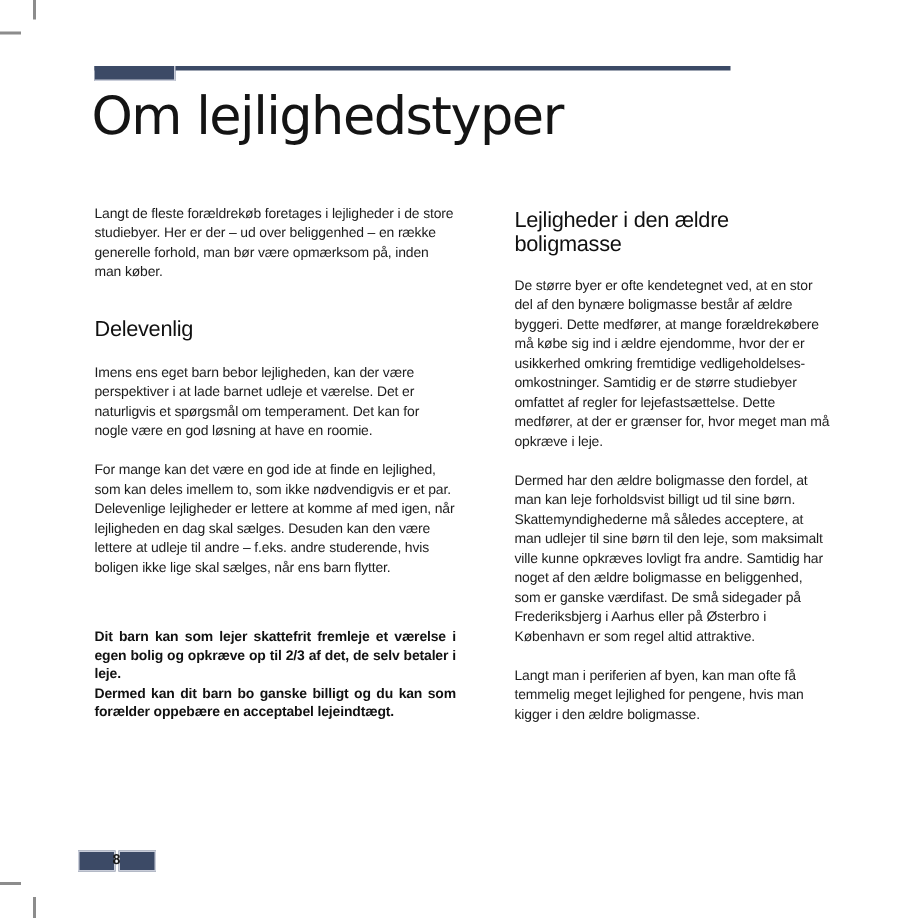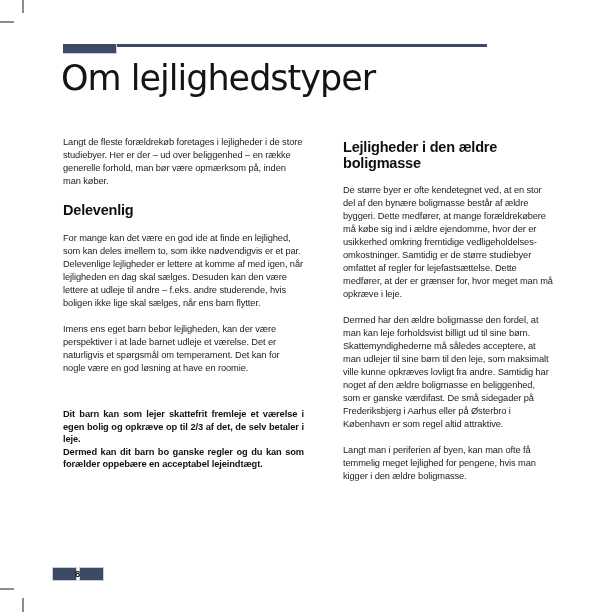--- a/index.html
+++ b/index.html
@@ -47,24 +47,24 @@
   }
   .col{position:absolute;}
   .col.left{left:63px;top:136px;width:241px;}
   .col.right{left:343px;top:139px;width:210px;}
   .body{
     margin:0 0 13px 0;
     font-size:9.3px;line-height:13px;letter-spacing:-0.1px;
     color:var(--text);
   }
   .h2{
-    font-size:14.5px;font-weight:bold;color:#101010;
+    font-size:14.5px;font-weight:normal;color:#101010;
     margin:0 0 13px 0;letter-spacing:-0.2px;
   }
-  .col.left .h2{margin:14px 0 14px 0;}
+  .col.left .h2{margin:24px 0 14px 0;}
   .note{margin-top:33px;}
   .note-p{
     margin:0;
     font-size:9.3px;line-height:12.5px;font-weight:bold;
     text-align:justify;letter-spacing:-0.1px;color:#111;
   }
   .footer{
     position:absolute;left:52px;top:566px;height:15px;
     display:flex;align-items:center;
   }
@@ -96,25 +96,25 @@
 
   <div class="rule">
     <div class="rule-thick"></div>
   </div>
 
   <h1 class="title">Om lejlighedstyper</h1>
 
   <div class="col left">
     <p class="body">Langt de fleste forældrekøb foretages i lejligheder i de store studiebyer. Her er der – ud over beliggenhed – en række generelle forhold, man bør være opmærksom på, inden man køber.</p>
     <h2 class="h2">Delevenlig</h2>
+    <p class="body">Imens ens eget barn bebor lejligheden, kan der være perspektiver i at lade barnet udleje et værelse. Det er naturligvis et spørgsmål om temperament. Det kan for nogle være en god løsning at have en roomie.</p>
     <p class="body">For mange kan det være en god ide at finde en lejlighed, som kan deles imellem to, som ikke nødvendigvis er et par. Delevenlige lejligheder er lettere at komme af med igen, når lejligheden en dag skal sælges. Desuden kan den være lettere at udleje til andre – f.eks. andre studerende, hvis boligen ikke lige skal sælges, når ens barn flytter.</p>
-    <p class="body">Imens ens eget barn bebor lejligheden, kan der være perspektiver i at lade barnet udleje et værelse. Det er naturligvis et spørgsmål om temperament. Det kan for nogle være en god løsning at have en roomie.</p>
     <div class="note">
       <p class="note-p">Dit barn kan som lejer skattefrit fremleje et værelse i egen bolig og opkræve op til 2/3 af det, de selv betaler i leje.</p>
-      <p class="note-p">Dermed kan dit barn bo ganske regler og du kan som forælder oppebære en acceptabel lejeindtægt.</p>
+      <p class="note-p">Dermed kan dit barn bo ganske billigt og du kan som forælder oppebære en acceptabel lejeindtægt.</p>
     </div>
   </div>
 
   <div class="col right">
     <h2 class="h2">Lejligheder i den ældre boligmasse</h2>
     <p class="body">De større byer er ofte kendetegnet ved, at en stor del af den bynære boligmasse består af ældre byggeri. Dette medfører, at mange forældrekøbere må købe sig ind i ældre ejendomme, hvor der er usikkerhed omkring fremtidige vedligeholdelses-omkostninger. Samtidig er de større studiebyer omfattet af regler for lejefastsættelse. Dette medfører, at der er grænser for, hvor meget man må opkræve i leje.</p>
     <p class="body">Dermed har den ældre boligmasse den fordel, at man kan leje forholdsvist billigt ud til sine børn. Skattemyndighederne må således acceptere, at man udlejer til sine børn til den leje, som maksimalt ville kunne opkræves lovligt fra andre. Samtidig har noget af den ældre boligmasse en beliggenhed, som er ganske værdifast. De små sidegader på Frederiksbjerg i Aarhus eller på Østerbro i København er som regel altid attraktive.</p>
     <p class="body">Langt man i periferien af byen, kan man ofte få temmelig meget lejlighed for pengene, hvis man kigger i den ældre boligmasse.</p>
   </div>
 

